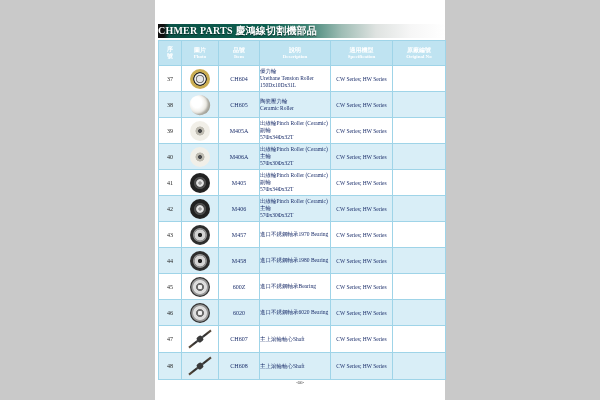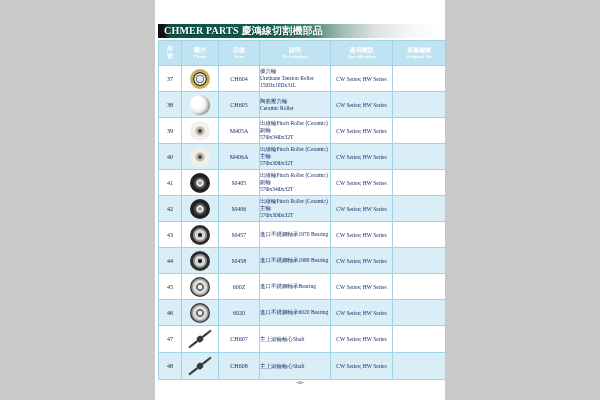--- a/index.html
+++ b/index.html
@@ -5,21 +5,21 @@
   html,body{margin:0;padding:0;}
   body{font-family:"Liberation Serif", serif; background:#c9c9c9;}
   #canvas{position:relative;width:600px;height:400px;background:#c9c9c9;overflow:hidden;}
   #page{position:absolute;left:155px;top:0;width:290px;height:400px;background:#ffffff;}
 
   
   .title-bar{position:absolute;left:3px;top:24px;width:287px;height:14px;
     background:linear-gradient(90deg,#111 0,#111 2%,#0b5347 4%,#0e5f50 38%,#3e8374 52%,#9fbdb5 64%,#dfe3e1 76%,#f6f6f6 88%,#ffffff 100%);
     display:flex;align-items:center;}
   .title-bar .t{color:#ffffff;font-weight:bold;font-size:10px;letter-spacing:.2px;
-    padding-left:6px;white-space:nowrap;text-shadow:0 1px 1px rgba(0,0,0,.55);}
+    padding-left:0;white-space:nowrap;text-shadow:0 1px 1px rgba(0,0,0,.55);}
 
   
   table.parts{position:absolute;left:3px;top:40px;width:287px;border-collapse:collapse;table-layout:fixed;}
   table.parts td,table.parts th{border:1px solid #9fd4e8;padding:0;overflow:hidden;vertical-align:middle;}
   thead th{background:#bfe3f1;color:#ffffff;font-weight:bold;height:24px;text-align:center;}
   thead .zh{font-size:6px;line-height:7px;display:block;}
   thead .en{font-size:5px;line-height:6px;display:block;font-weight:bold;}
   th.col-no .zh{width:7px;margin:0 auto;word-break:break-all;}
   tbody tr{height:26px;}
   tbody tr:nth-child(odd){background:#ffffff;}

